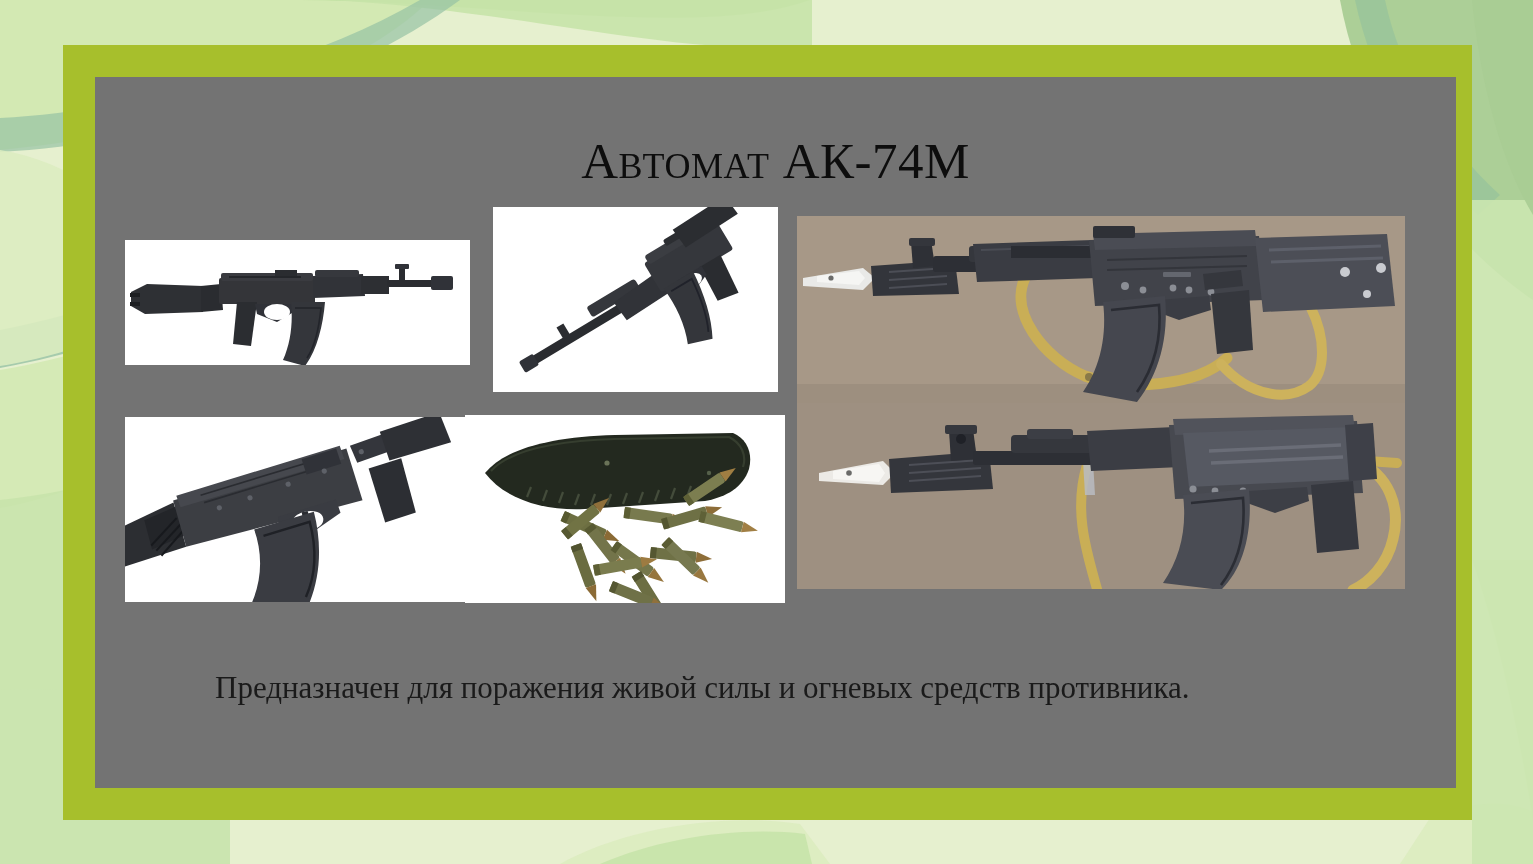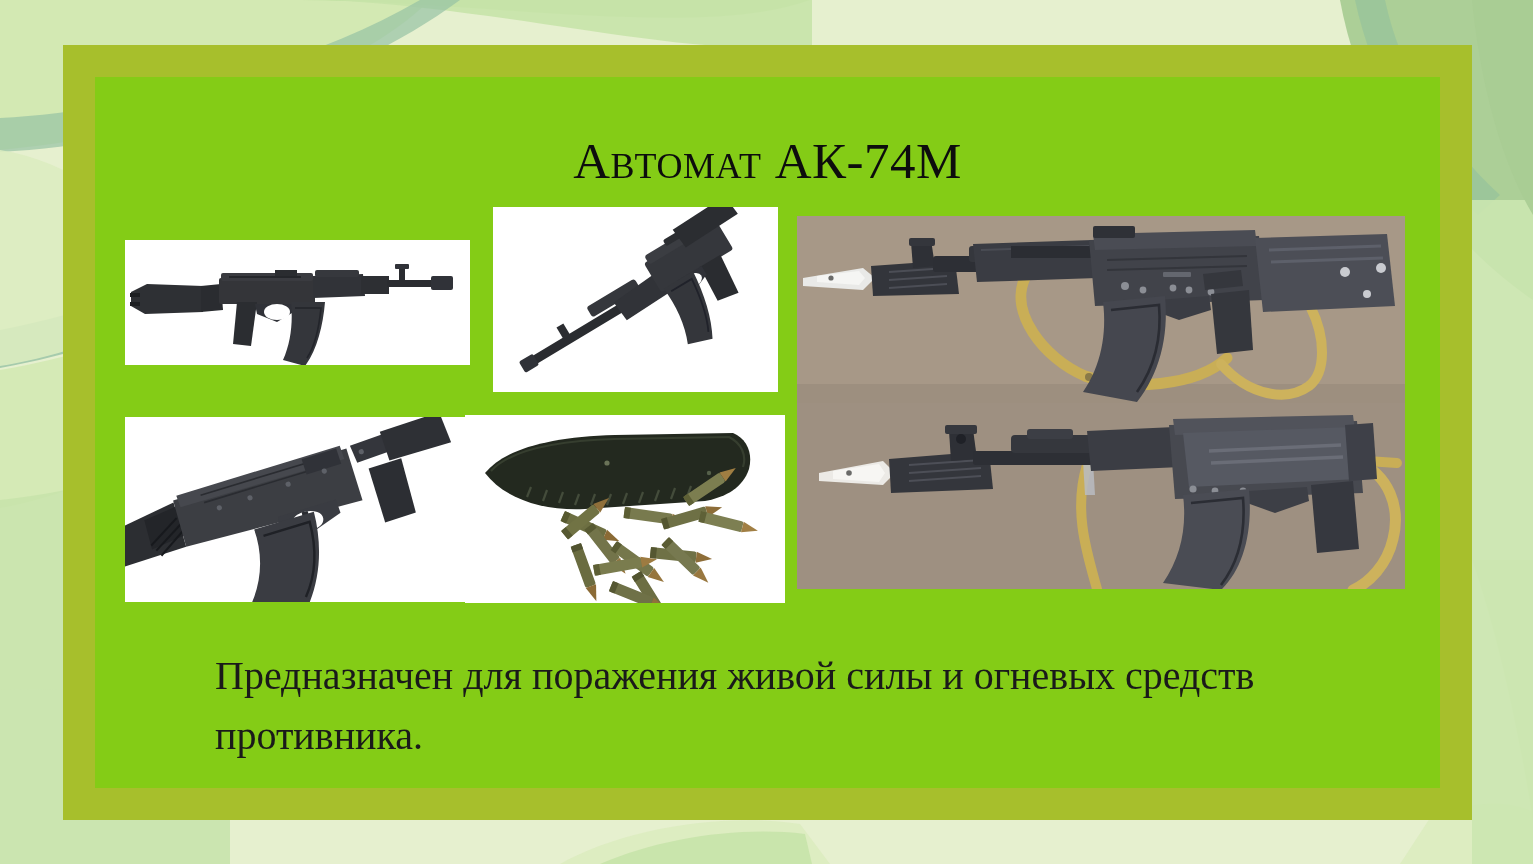--- a/index.html
+++ b/index.html
@@ -41,22 +41,23 @@
     width: 1409px;
     height: 775px;
     background: #a7bf2c;
     box-sizing: border-box;
     padding: 32px;
   }
   .canvas {
     position: relative;
     width: 100%;
     height: 100%;
-    background: #84cc16;
+    background: #737373;
     overflow: hidden;
+    padding-left: 16px;
   }
 
   
   .title {
     position: absolute;
     left: 0;
     top: 58px;
     width: 100%;
     text-align: center;
     font-size: 51px;
@@ -97,23 +98,23 @@
     height: 50%;
     overflow: hidden;
   }
   .photo-half.top    { top: 0;   background: #a79887; }
   .photo-half.bottom { top: 50%; background: #9e9081; }
 
   
   .body-text {
     position: absolute;
     left: 120px;
-    top: 569px;
+    top: 588px;
     width: 1110px;
-    font-size: 40px;
+    font-size: 31px;
     line-height: 1.5;
     color: #1a1a1a;
     text-align: left;
   }
 
   svg { display: block; }
 </style>
 </head>
 <body>
 

